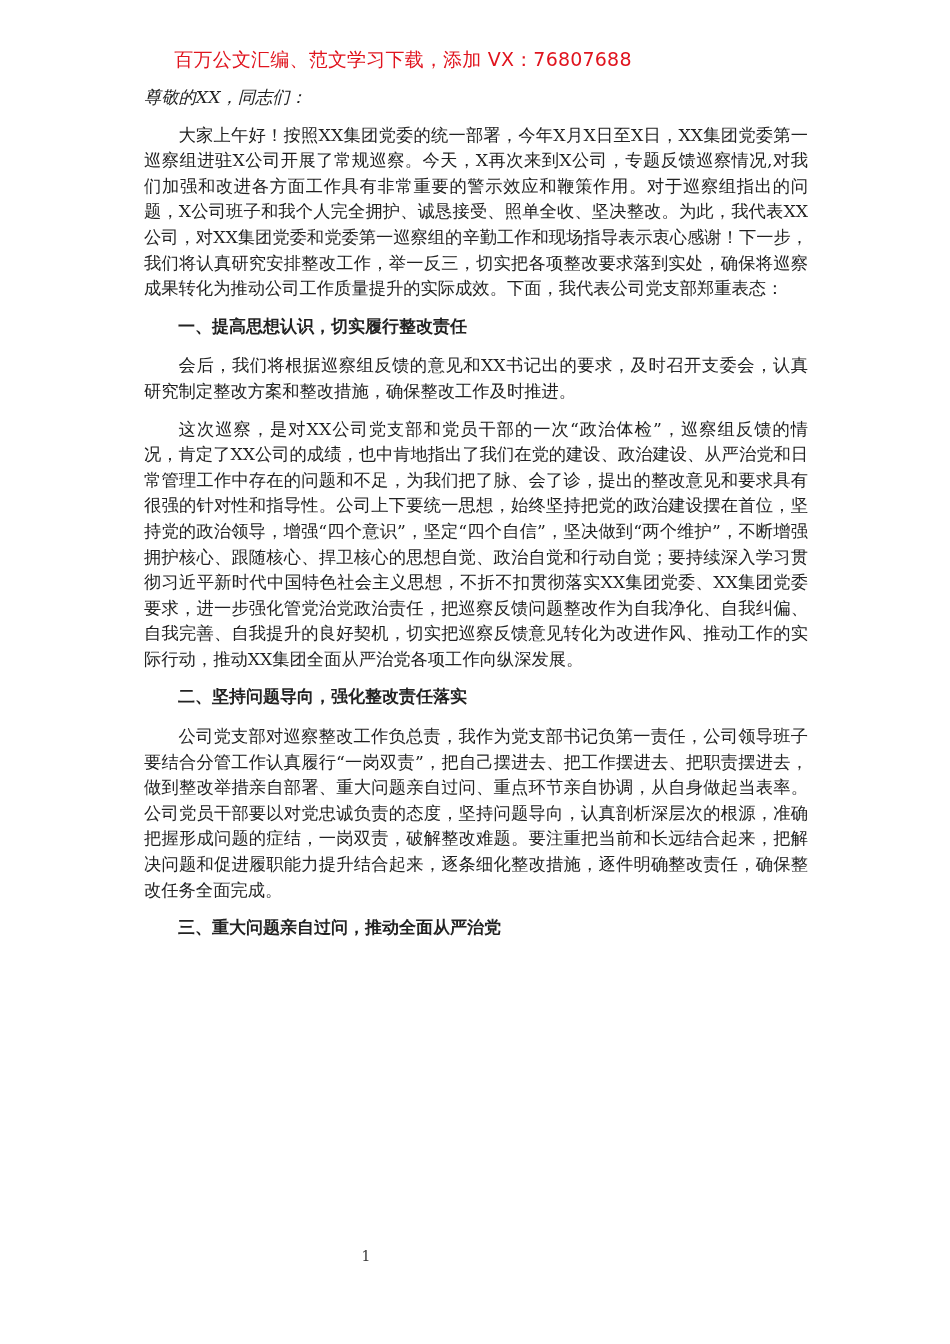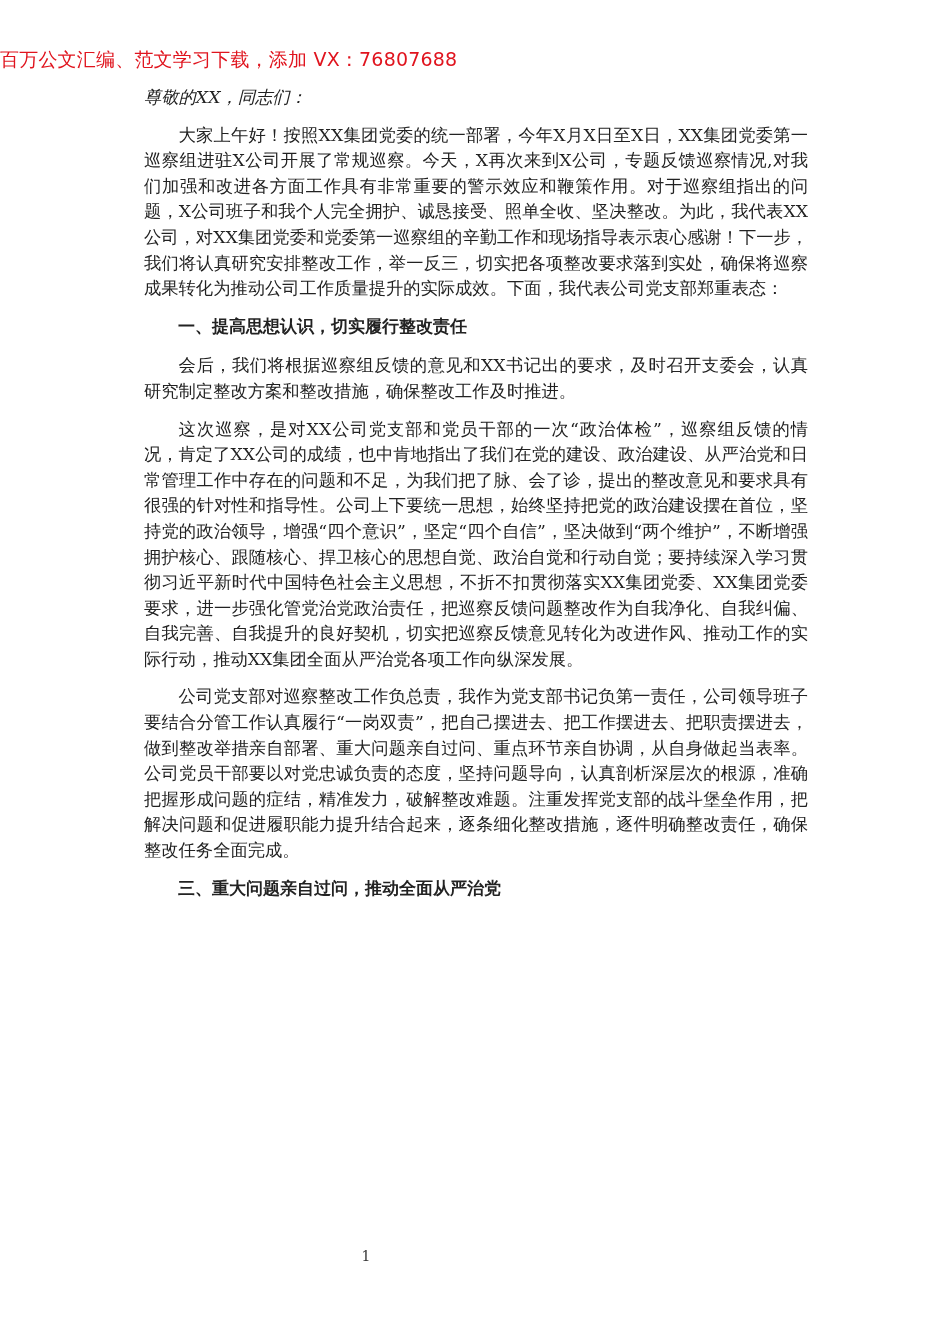--- a/index.html
+++ b/index.html
@@ -1,19 +1,19 @@
 <!DOCTYPE html>
 <html><head>
   <meta charset="utf-8">
   <style>
     html, body { margin: 0; padding: 0; background: #ffffff; }
     body { width: 950px; height: 1344px; position: relative; overflow: hidden; }
     .page { position: absolute; left: 0; top: 0; width: 950px; height: 1344px; background: #ffffff; }
     .banner {
-      position: absolute; left: 0; top: 46px; width: 806px; text-align: left;
+      position: absolute; left: 0; top: 46px; width: 806px; text-align: center;
       font-family: "DejaVu Sans", "Liberation Sans", sans-serif;
       font-size: 19px; color: #e0141e; letter-spacing: 0.2px; line-height: 26px;
     }
     .body-text {
       position: absolute; left: 144px; top: 85px; width: 664px;
       font-family: "DejaVu Serif", "Liberation Serif", serif;
       font-size: 17.3px; color: #222222; line-height: 25.6px;
       text-align: justify; text-justify: inter-character;
     }
     .body-text p { margin: 0 0 12px 0; text-indent: 2em; }
@@ -32,18 +32,19 @@
 
 <div class="page">
   <div class="banner">百万公文汇编、范文学习下载，添加 VX：76807688</div>
 
   <div class="body-text">
     <p class="greeting">尊敬的XX，同志们：</p>
     <p>大家上午好！按照XX集团党委的统一部署，今年X月X日至X日，XX集团党委第一巡察组进驻X公司开展了常规巡察。今天，X再次来到X公司，专题反馈巡察情况,对我们加强和改进各方面工作具有非常重要的警示效应和鞭策作用。对于巡察组指出的问题，X公司班子和我个人完全拥护、诚恳接受、照单全收、坚决整改。为此，我代表XX公司，对XX集团党委和党委第一巡察组的辛勤工作和现场指导表示衷心感谢！下一步，我们将认真研究安排整改工作，举一反三，切实把各项整改要求落到实处，确保将巡察成果转化为推动公司工作质量提升的实际成效。下面，我代表公司党支部郑重表态：</p>
     <p class="heading">一、提高思想认识，切实履行整改责任</p>
     <p>会后，我们将根据巡察组反馈的意见和XX书记出的要求，及时召开支委会，认真研究制定整改方案和整改措施，确保整改工作及时推进。</p>
     <p>这次巡察，是对XX公司党支部和党员干部的一次“政治体检”，巡察组反馈的情况，肯定了XX公司的成绩，也中肯地指出了我们在党的建设、政治建设、从严治党和日常管理工作中存在的问题和不足，为我们把了脉、会了诊，提出的整改意见和要求具有很强的针对性和指导性。公司上下要统一思想，始终坚持把党的政治建设摆在首位，坚持党的政治领导，增强“四个意识”，坚定“四个自信”，坚决做到“两个维护”，不断增强拥护核心、跟随核心、捍卫核心的思想自觉、政治自觉和行动自觉；要持续深入学习贯彻习近平新时代中国特色社会主义思想，不折不扣贯彻落实XX集团党委、XX集团党委要求，进一步强化管党治党政治责任，把巡察反馈问题整改作为自我净化、自我纠偏、自我完善、自我提升的良好契机，切实把巡察反馈意见转化为改进作风、推动工作的实际行动，推动XX集团全面从严治党各项工作向纵深发展。</p>
-    <p>公司党支部对巡察整改工作负总责，我作为党支部书记负第一责任，公司领导班子要结合分管工作认真履行“一岗双责”，把自己摆进去、把工作摆进去、把职责摆进去，做到整改举措亲自部署、重大问题亲自过问、重点环节亲自协调，从自身做起当表率。公司党员干部要以对党忠诚负责的态度，坚持问题导向，认真剖析深层次的根源，准确把握形成问题的症结，精准发力，破解整改难题。注重发挥党支部的战斗堡垒作用，把解决问题和促进履职能力提升结合起来，逐条细化整改措施，逐件明确整改责任，确保整改任务全面完成。</p>
+    <p class="heading">二、坚持问题导向，强化整改责任落实</p>
+    <p>公司党支部对巡察整改工作负总责，我作为党支部书记负第一责任，公司领导班子要结合分管工作认真履行“一岗双责”，把自己摆进去、把工作摆进去、把职责摆进去，做到整改举措亲自部署、重大问题亲自过问、重点环节亲自协调，从自身做起当表率。公司党员干部要以对党忠诚负责的态度，坚持问题导向，认真剖析深层次的根源，准确把握形成问题的症结，一岗双责，破解整改难题。要注重把当前和长远结合起来，把解决问题和促进履职能力提升结合起来，逐条细化整改措施，逐件明确整改责任，确保整改任务全面完成。</p>
     <p class="heading">三、重大问题亲自过问，推动全面从严治党</p>
   </div>
 
   <div class="page-number">1</div>
 </div>
 
 </body></html>

